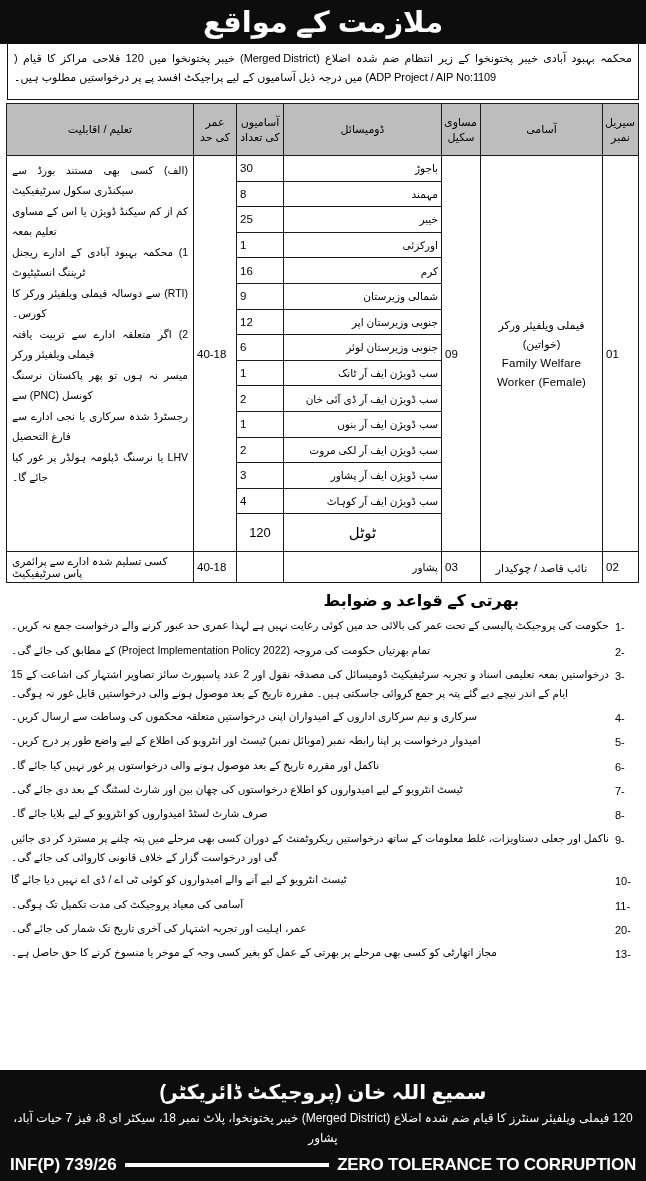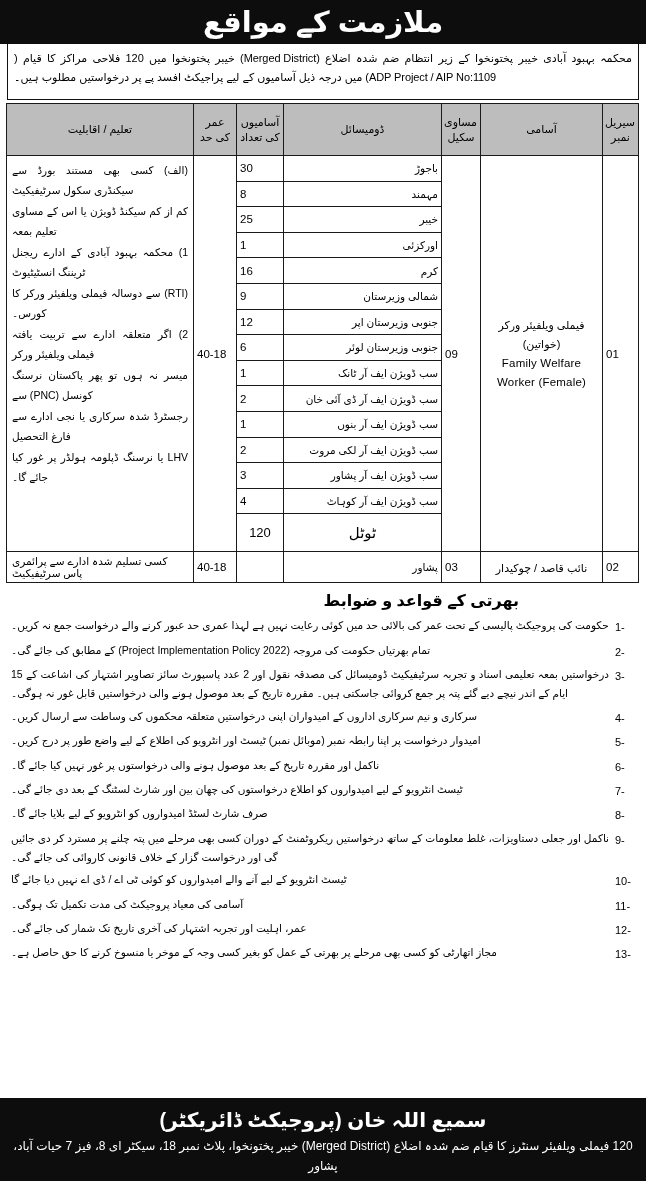--- a/index.html
+++ b/index.html
@@ -214,21 +214,21 @@
   
   .footer-block {
     position: absolute;
     left: 0;
     right: 0;
     bottom: 0;
     background: #0d0d0d;
     color: #fff;
     padding: 6px 8px 0 8px;
     box-sizing: border-box;
-    height: 83px;
+    height: 111px;
   }
   .signature {
     text-align: center;
     font-size: 20px;
     font-weight: bold;
     direction: rtl;
     padding: 4px 0 2px 0;
     letter-spacing: 0.3px;
   }
   .address-line {
@@ -454,21 +454,21 @@
         <div class="rule-num">10-</div>
         <div class="rule-text">ٹیسٹ انٹرویو کے لیے آنے والے امیدواروں کو کوئی ٹی اے / ڈی اے نہیں دیا جائے گا</div>
       </div>
 
       <div class="rule-item">
         <div class="rule-num">11-</div>
         <div class="rule-text">آسامی کی معیاد پروجیکٹ کی مدت تکمیل تک ہوگی۔</div>
       </div>
 
       <div class="rule-item">
-        <div class="rule-num">12-</div>
+        <div class="rule-num">20-</div>
         <div class="rule-text">عمر، اہلیت اور تجربہ اشتہار کی آخری تاریخ تک شمار کی جائے گی۔</div>
       </div>
 
       <div class="rule-item">
         <div class="rule-num">13-</div>
         <div class="rule-text">مجاز اتھارٹی کو کسی بھی مرحلے پر بھرتی کے عمل کو بغیر کسی وجہ کے موخر یا منسوخ کرنے کا حق حاصل ہے۔</div>
       </div>
 
     </div>
   </div>

